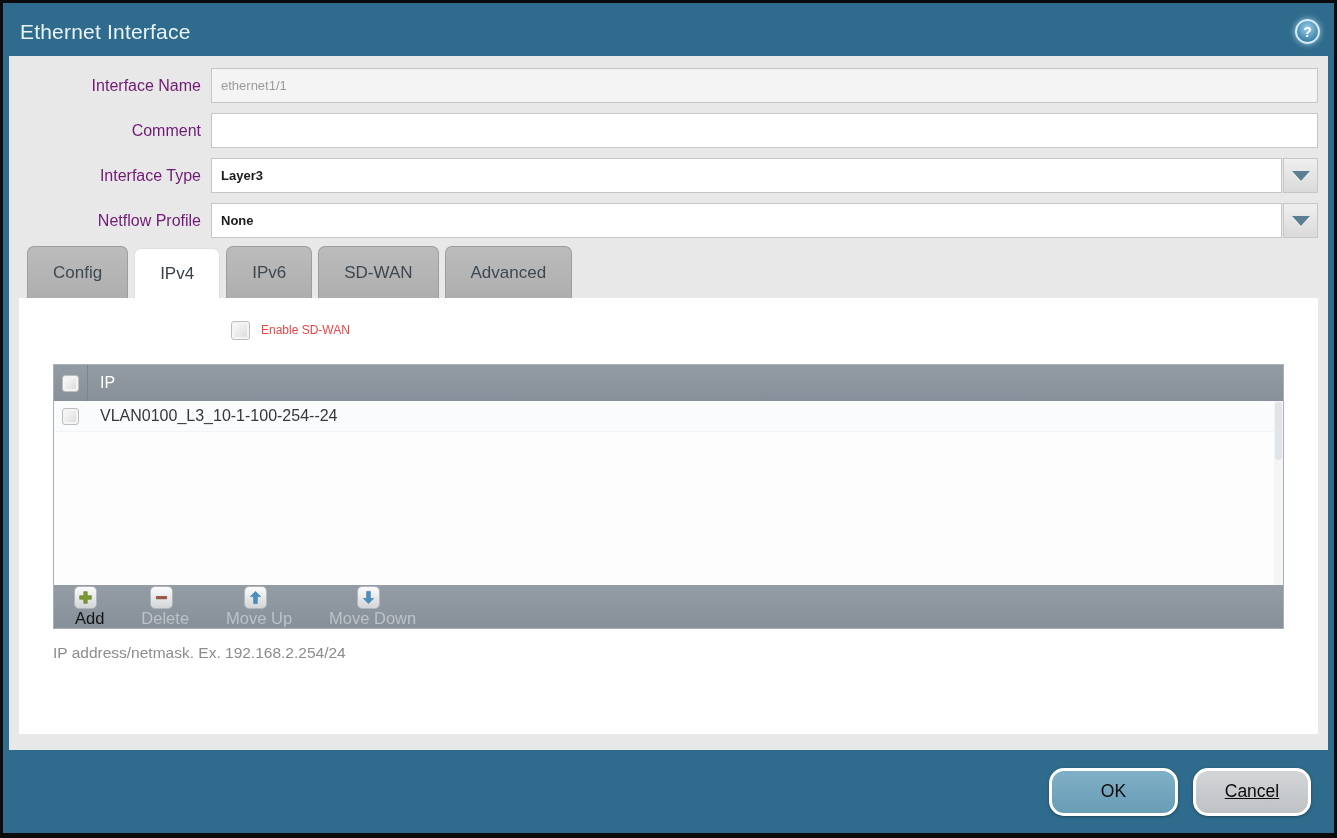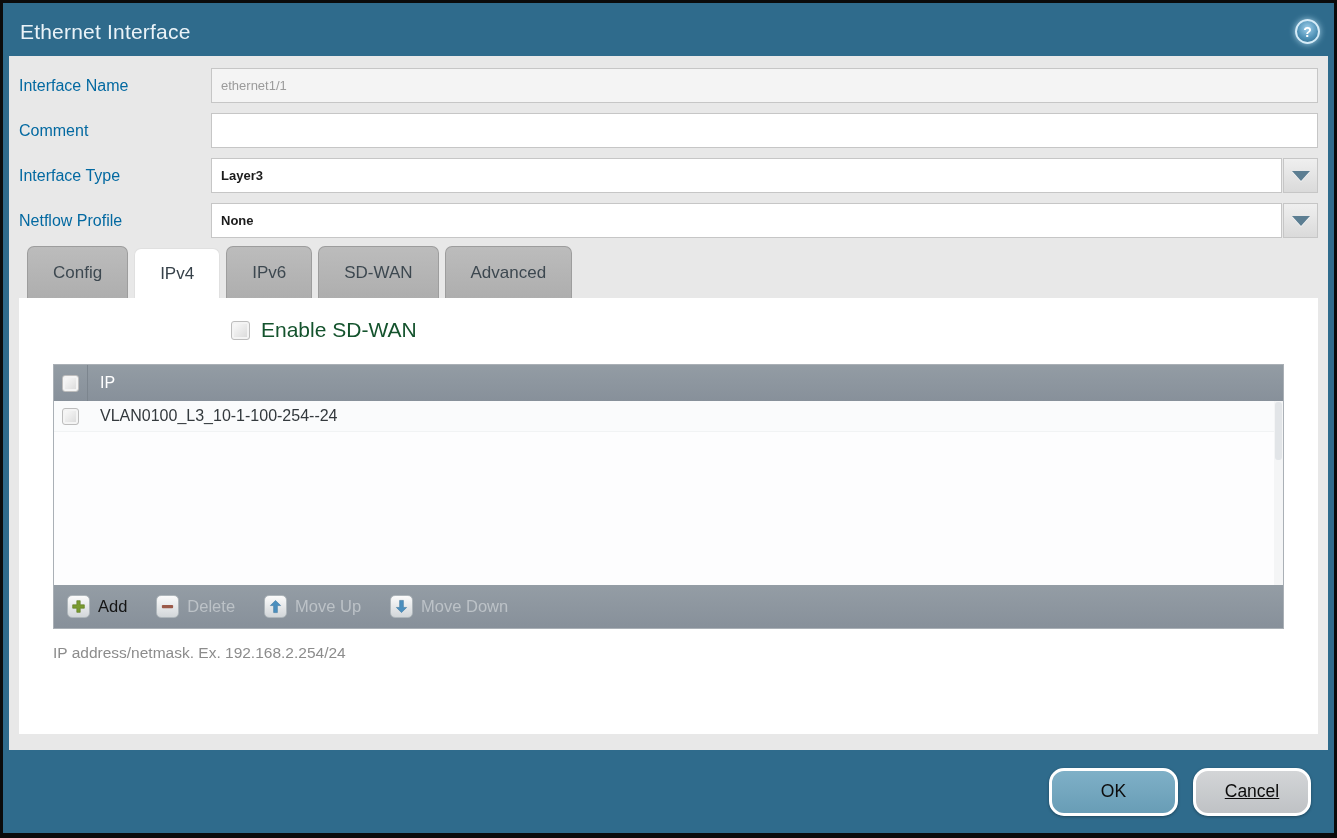--- a/index.html
+++ b/index.html
@@ -22,21 +22,21 @@
     color:#fff;font-size:14px;font-weight:bold;
     display:flex;align-items:center;justify-content:center;
     box-shadow:0 0 6px rgba(190,230,250,.8);
     cursor:pointer;
   }
 
   
   .dialog-body{margin:0 6px;background:#e8e8e8;flex:1;padding:12px 10px 13px 10px;overflow:hidden;}
 
   .form-row{display:flex;align-items:center;margin-bottom:10px;height:35px;}
-  .form-label{width:192px;padding-right:10px;font-size:16px;color:#0369a1;flex:none;}
+  .form-label{width:192px;text-align:right;padding-right:10px;font-size:16px;color:#701a75;flex:none;}
   .text-field{
     flex:1;height:35px;border:1px solid #c6c6c6;background:#fff;
     font-size:13px;color:#1b1b1b;padding:0 9px;outline:none;
   }
   .text-field:disabled{background:#f4f4f4;color:#9b9b9b;}
   .combo{flex:1;display:flex;height:35px;}
   .combo .text-field{flex:1;height:100%;font-weight:bold;}
   .combo-trigger{
     width:35px;height:100%;flex:none;margin-left:1px;
     border:1px solid #c6c6c6;background:linear-gradient(#efefef,#dadada);
@@ -63,21 +63,21 @@
   .panel{background:#fff;height:436px;padding:21px 16px 0 16px;position:relative;z-index:1;}
 
   .sdwan-row{display:flex;align-items:center;margin-left:196px;height:22px;}
   .checkbox{
     width:19px;height:19px;border-radius:3px;flex:none;
     border:1px solid #bdbdbd;
     background:linear-gradient(135deg,#fdfdfd 0%,#e9e9e9 55%,#d7d7d7 100%);
     box-shadow:inset 0 0 0 2px #f4f4f4;cursor:pointer;
   }
   .checkbox.disabled{cursor:default;}
-  .sdwan-row .cb-label{margin-left:11px;font-size:21px;color:#14532d;}
+  .sdwan-row .cb-label{margin-left:11px;font-size:12px;color:#ef4444;}
 
   .type-row{display:flex;align-items:center;margin-top:24px;height:27px;}
   .type-row .type-label{width:178px;text-align:right;padding-right:12px;font-size:16.5px;color:#1b1b1b;flex:none;}
   .radio-option{display:flex;align-items:center;margin-right:43px;cursor:pointer;}
   .radio{
     width:21px;height:21px;border-radius:50%;flex:none;
     border:2px solid #b6b6b6;background:#fff;
     display:flex;align-items:center;justify-content:center;
   }
   .radio.selected{border-color:#8d9aa2;}
@@ -93,21 +93,21 @@
   .grid-header .col-label{color:#fff;font-size:16px;padding-left:12px;}
   .grid-body{height:184px;background:#fdfdfe;position:relative;}
   .grid-row{height:31px;display:flex;align-items:center;background:#fafbfc;border-bottom:1px solid #f1f3f4;cursor:pointer;}
   .grid-row .grid-cb-cell{border-right:1px solid transparent;}
   .grid-row .checkbox{width:17px;height:17px;}
   .grid-row .cell-text{font-size:16px;color:#33393d;padding-left:12px;}
   .grid-scrollbar{position:absolute;top:0;right:0;width:9px;height:100%;background:#f4f5f6;}
   .grid-scroll-thumb{width:7px;height:58px;margin:1px auto 0;background:#e2e5e8;border-radius:3px;}
 
   .grid-toolbar{height:43px;background:linear-gradient(#949da5,#87909a);display:flex;align-items:center;padding-left:10px;}
-  .tb-btn{display:flex;align-items:center;margin-right:20px;cursor:pointer;border-radius:4px;padding:3px 6px 3px 3px;}
+  .tb-btn{display:flex;align-items:center;margin-right:20px;cursor:pointer;border-radius:4px;padding:3px 6px 3px 3px;flex-direction:column;}
   .tb-btn.disabled{cursor:default;}
   .tb-icon{
     width:23px;height:23px;border-radius:5px;flex:none;
     background:linear-gradient(#fbfbfb,#d2d6d9);
     border:1px solid #aeb6bb;
     display:flex;align-items:center;justify-content:center;
   }
   .tb-label{margin-left:8px;font-size:16.5px;color:#141414;}
   .tb-btn.disabled .tb-label{color:#bcc2c7;}
 

